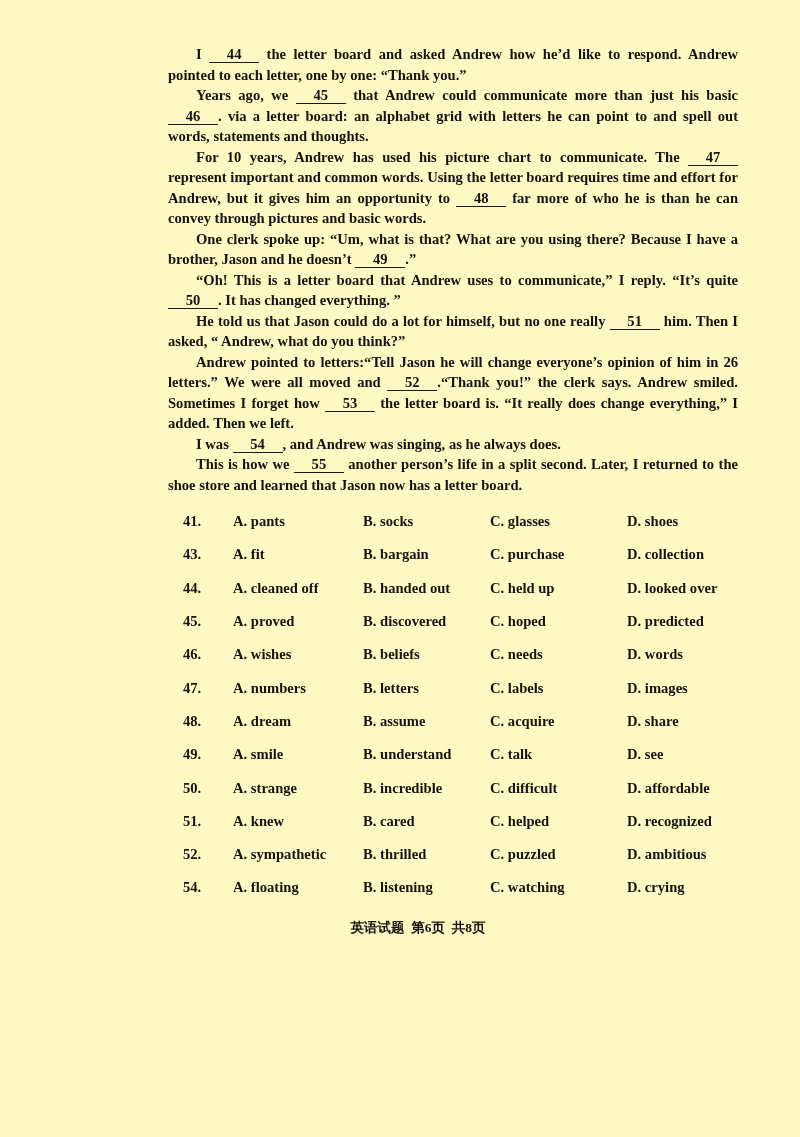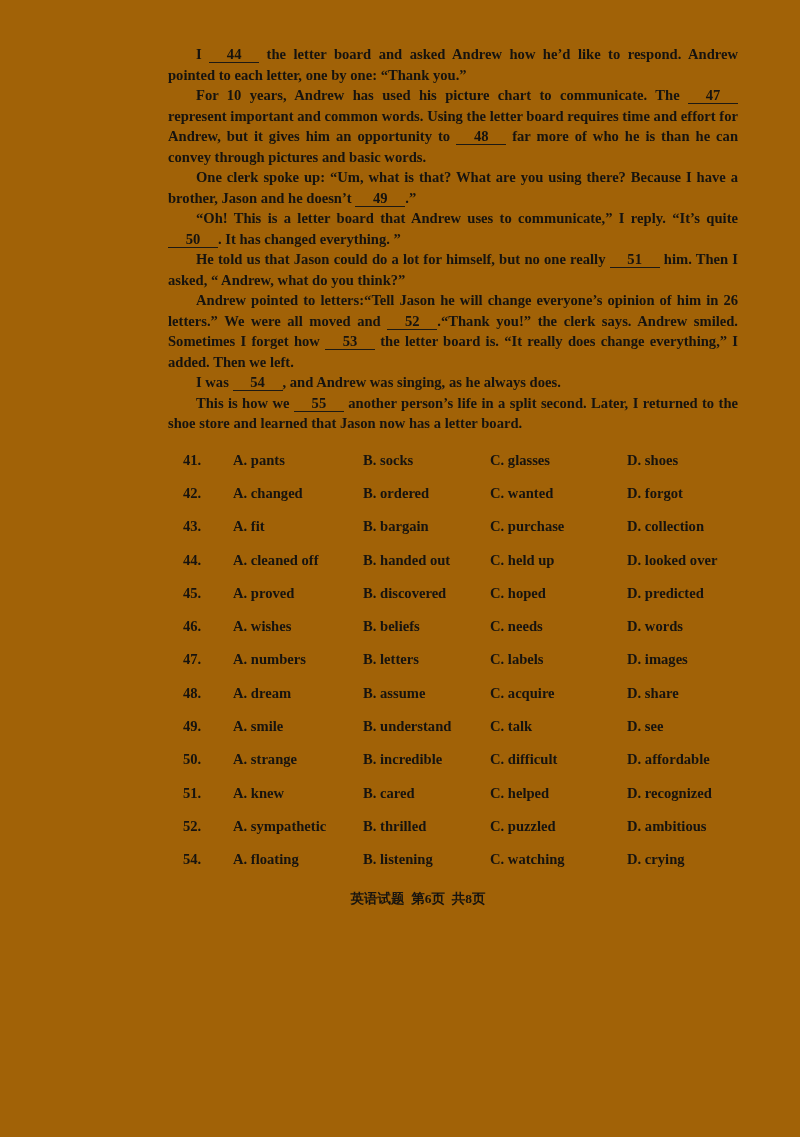--- a/index.html
+++ b/index.html
@@ -1,20 +1,20 @@
 <!DOCTYPE html>
 <html><head>
 <meta charset="utf-8">
 <style>
   html, body { margin: 0; padding: 0; background: #e9e9e7; }
   .page {
     width: 800px;
     height: 1137px;
     margin: 0 auto;
-    background: #a16207;
+    background: #fef9c3;
     position: relative;
     overflow: hidden;
     font-family: "Liberation Serif", "DejaVu Serif", serif;
     color: #16130f;
   }
   .passage {
     padding-top: 44px;
     margin-left: 168px;
     width: 570px;
     font-size: 14.6px;
@@ -59,42 +59,36 @@
     white-space: pre;
     font-family: "Liberation Serif", "DejaVu Serif", serif;
   }
 </style>
 </head>
 <body>
 
 <div class="page">
   <div class="passage">
       <p class="para"><span>I </span><span class="blank">44</span><span> the letter board and asked Andrew how he’d like to respond. Andrew pointed to each letter, one by one: “Thank you.”</span></p>
+      <p class="para"><span>Years ago, we </span><span class="blank">45</span><span> that Andrew could communicate more than just his basic </span><span class="blank">46</span><span>. via a letter board: an alphabet grid with letters he can point to and spell out words, statements and thoughts.</span></p>
       <p class="para"><span>For 10 years, Andrew has used his picture chart to communicate. The </span><span class="blank">47</span><span> represent important and common words. Using the letter board requires time and effort for Andrew, but it gives him an opportunity to </span><span class="blank">48</span><span> far more of who he is than he can convey through pictures and basic words.</span></p>
       <p class="para"><span>One clerk spoke up: “Um, what is that? What are you using there? Because I have a brother, Jason and he doesn’t </span><span class="blank">49</span><span>.”</span></p>
       <p class="para"><span>“Oh! This is a letter board that Andrew uses to communicate,” I reply. “It’s quite </span><span class="blank">50</span><span>. It has changed everything. ”</span></p>
       <p class="para"><span>He told us that Jason could do a lot for himself, but no one really </span><span class="blank">51</span><span> him. Then I asked, “ Andrew, what do you think?”</span></p>
       <p class="para"><span>Andrew pointed to letters:“Tell Jason he will change everyone’s opinion of him in 26 letters.” We were all moved and </span><span class="blank">52</span><span>.“Thank you!” the clerk says. Andrew smiled. Sometimes I forget how </span><span class="blank">53</span><span> the letter board is. “It really does change everything,” I added. Then we left.</span></p>
       <p class="para"><span>I was </span><span class="blank">54</span><span>, and Andrew was singing, as he always does.</span></p>
       <p class="para"><span>This is how we </span><span class="blank">55</span><span> another person’s life in a split second. Later, I returned to the shoe store and learned that Jason now has a letter board.</span></p>
     </div>
   <div class="q-table">
       <div class="q-row">
         <div class="q-num">41.</div>
         <div class="q-opt">A. pants</div>
         <div class="q-opt">B. socks</div>
         <div class="q-opt">C. glasses</div>
         <div class="q-opt">D. shoes</div>
-      </div>
-      <div class="q-row">
-        <div class="q-num">42.</div>
-        <div class="q-opt">A. changed</div>
-        <div class="q-opt">B. ordered</div>
-        <div class="q-opt">C. wanted</div>
-        <div class="q-opt">D. forgot</div>
       </div>
       <div class="q-row">
         <div class="q-num">43.</div>
         <div class="q-opt">A. fit</div>
         <div class="q-opt">B. bargain</div>
         <div class="q-opt">C. purchase</div>
         <div class="q-opt">D. collection</div>
       </div>
       <div class="q-row">
         <div class="q-num">44.</div>

